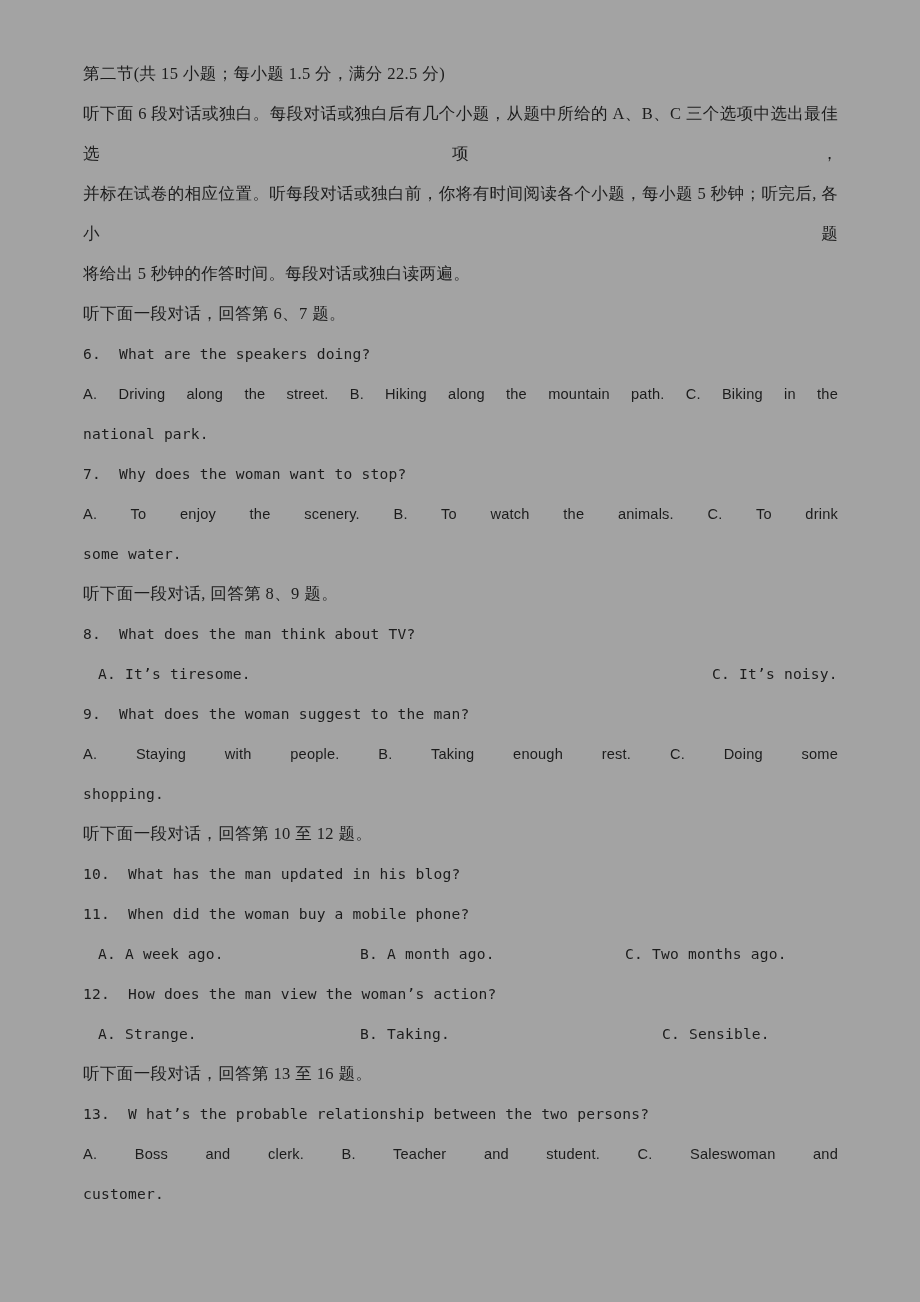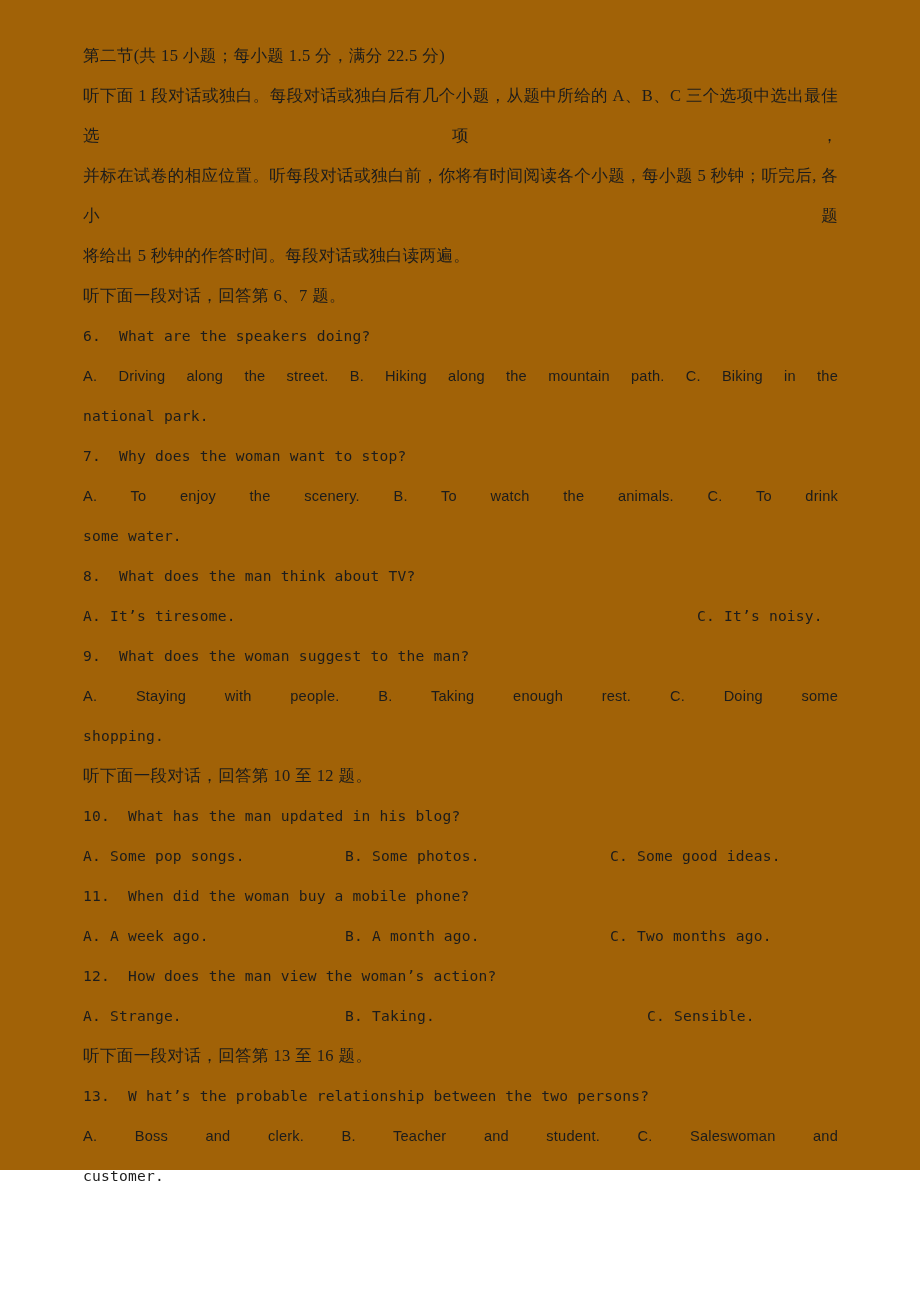--- a/index.html
+++ b/index.html
@@ -11,24 +11,24 @@
     width: 920px;
     height: 1302px;
     overflow: hidden;
     font-family: "Liberation Serif", "DejaVu Serif", serif;
     color: #1a1a1a;
   }
 
   .page {
     position: relative;
     width: 920px;
-    height: 1170px;
-    background: #a16207;
+    height: 1302px;
+    background: #a3a3a3;
     box-sizing: border-box;
-    padding: 36px 82px 0 83px;
+    padding: 54px 82px 0 83px;
   }
 
   
   .cn {
     font-family: "Liberation Serif", "DejaVu Serif", serif;
     font-size: 16.5px;
     line-height: 40px;
     letter-spacing: 0.4px;
     color: #1c1c1c;
     white-space: pre;
@@ -60,20 +60,21 @@
   
   .opt-row {
     position: relative;
     height: 40px;
     line-height: 40px;
     font-family: "DejaVu Sans Mono", "Liberation Mono", monospace;
     font-size: 14.6px;
     letter-spacing: 0.2px;
     color: #1c1c1c;
     width: 755px;
+    margin-left: 15px;
   }
   .opt-row > span {
     position: absolute;
     top: 0;
     white-space: pre;
   }
   .col-a { left: 0px; }
   .col-b { left: 262px; }
   .col-c { left: 527px; }
 
@@ -101,53 +102,49 @@
     white-space: pre;
   }
 </style>
 </head>
 <body>
 
 <div class="page">
 
   <div class="cn">第二节(共 15 小题；每小题 1.5 分，满分 22.5 分)</div>
 
-  <div class="cn-just">听下面 1 段对话或独白。每段对话或独白后有几个小题，从题中所给的 A、B、C 三个选项中选出最佳选项，</div>
+  <div class="cn-just">听下面 6 段对话或独白。每段对话或独白后有几个小题，从题中所给的 A、B、C 三个选项中选出最佳选项，</div>
   <div class="cn-just">并标在试卷的相应位置。听每段对话或独白前，你将有时间阅读各个小题，每小题 5 秒钟；听完后, 各小题</div>
   <div class="cn-just last">将给出 5 秒钟的作答时间。每段对话或独白读两遍。</div>
 
   <div class="cn">听下面一段对话，回答第 6、7 题。</div>
 
   <div class="en">6.  What are the speakers doing?</div>
   <div class="opt-just"><span>A. Driving along the street.</span> <span>B. Hiking along the mountain path.</span> <span>C.  Biking  in  the</span></div>
   <div class="cont">national park.</div>
 
   <div class="en">7.  Why does the woman want to stop?</div>
   <div class="opt-just"><span>A. To enjoy the scenery.</span> <span>B. To watch the animals.</span> <span>C.  To  drink</span></div>
   <div class="cont">some water.</div>
 
+  <div class="cn">听下面一段对话, 回答第 8、9 题。</div>
 
   <div class="en">8.  What does the man think about TV?</div>
   <div class="opt-row">
     <span class="col-a">A. It’s tiresome.</span>
     <span style="left:614px">C. It’s noisy.</span>
   </div>
 
   <div class="en">9.  What does the woman suggest to the man?</div>
   <div class="opt-just"><span>A. Staying with people.</span> <span>B. Taking enough rest.</span> <span>C.    Doing    some</span></div>
   <div class="cont">shopping.</div>
 
   <div class="cn">听下面一段对话，回答第 10 至 12 题。</div>
 
   <div class="en">10.  What has the man updated in his blog?</div>
-  <div class="opt-row">
-    <span class="col-a">A. Some pop songs.</span>
-    <span class="col-b">B. Some photos.</span>
-    <span class="col-c">C. Some good ideas.</span>
-  </div>
 
   <div class="en">11.  When did the woman buy a mobile phone?</div>
   <div class="opt-row">
     <span class="col-a">A. A week ago.</span>
     <span class="col-b">B. A month ago.</span>
     <span class="col-c">C. Two months ago.</span>
   </div>
 
   <div class="en">12.  How does the man view the woman’s action?</div>
   <div class="opt-row">

